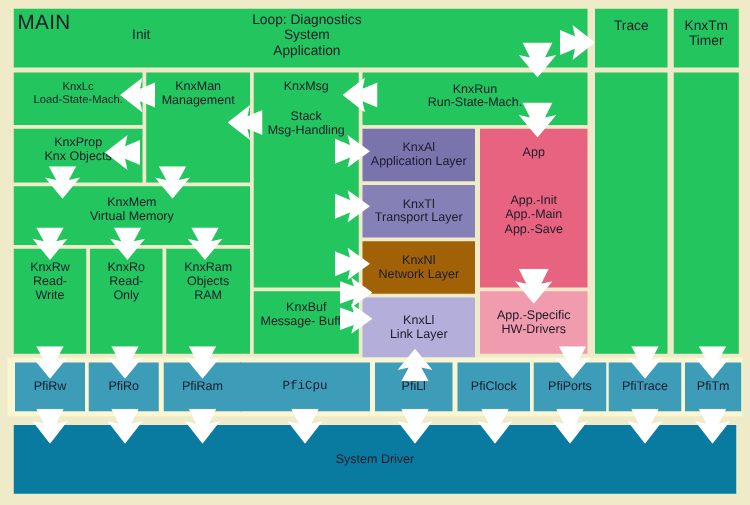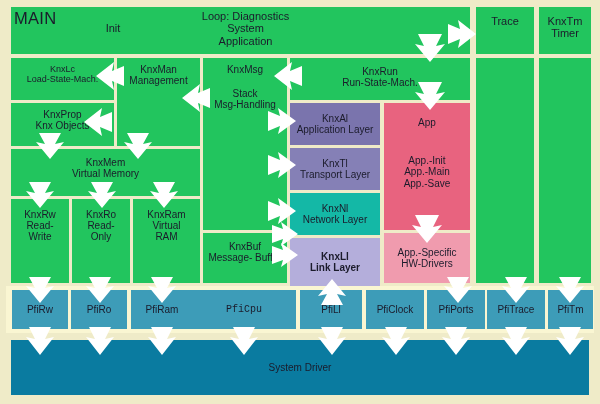--- a/index.html
+++ b/index.html
@@ -21,21 +21,21 @@
     justify-content:flex-start;
     text-align:center;
     line-height:1.12;
     overflow:hidden;
     white-space:pre-line;
   }
   .blue{background:#22c55e;}
   .band{background:#faf6d2;}
   .purple1{background:#7a74ad;}
   .purple2{background:#8580b6;}
-  .purple3{background:#14b8a6;}
+  .purple3{background:#a16207;}
   .purple4{background:#b4aedb;}
   .red{background:#e8637f;}
   .pink{background:#f09bae;}
   .teal{background:#3d9cb8;}
   .deepteal{background:#0a7ba0;}
 
   .t9{font-size:9px;}
   .t10{font-size:10px;}
   .t11{font-size:11px;}
 
@@ -105,21 +105,21 @@
     <span class="lbl">Read-
 Write</span>
   </div>
   <div class="box blue t10 pad10" style="left:72px;top:199px;width:58px;height:84px;">
     <span class="lbl">KnxRo</span>
     <span class="lbl">Read-
 Only</span>
   </div>
   <div class="box blue t10 pad10" style="left:133px;top:199px;width:67px;height:84px;">
     <span class="lbl">KnxRam</span>
-    <span class="lbl">Virtual
+    <span class="lbl">Objects
 RAM</span>
   </div>
 
   <div class="box blue t10 pad6" style="left:203px;top:58px;width:84px;height:172px;">
     <span class="lbl">KnxMsg</span>
     <span class="lbl" style="margin-top:13px;">Stack
 Msg-Handling</span>
   </div>
   <div class="box blue t10 pad8" style="left:203px;top:233px;width:84px;height:50px;">
     <span class="lbl">KnxBuf</span>
@@ -136,21 +136,21 @@
     <span class="lbl">Application Layer</span>
   </div>
   <div class="box purple2 t10 center-v" style="left:290px;top:148px;width:90px;height:42px;">
     <span class="lbl">KnxTl</span>
     <span class="lbl">Transport Layer</span>
   </div>
   <div class="box purple3 t10 center-v" style="left:290px;top:193px;width:90px;height:42px;">
     <span class="lbl">KnxNl</span>
     <span class="lbl">Network Layer</span>
   </div>
-  <div class="box purple4 t10 center-v" style="left:290px;top:238px;width:90px;height:48px;font-weight:bold;">
+  <div class="box purple4 t10 center-v" style="left:290px;top:238px;width:90px;height:48px;">
     <span class="lbl">KnxLl</span>
     <span class="lbl">Link Layer</span>
   </div>
 
   <div class="box red t10" style="left:384px;top:103px;width:86px;height:127px;">
     <span class="lbl" style="margin-top:14px;">App</span>
     <span class="lbl" style="margin-top:27px;">App.-Init
 App.-Main
 App.-Save</span>
   </div>

